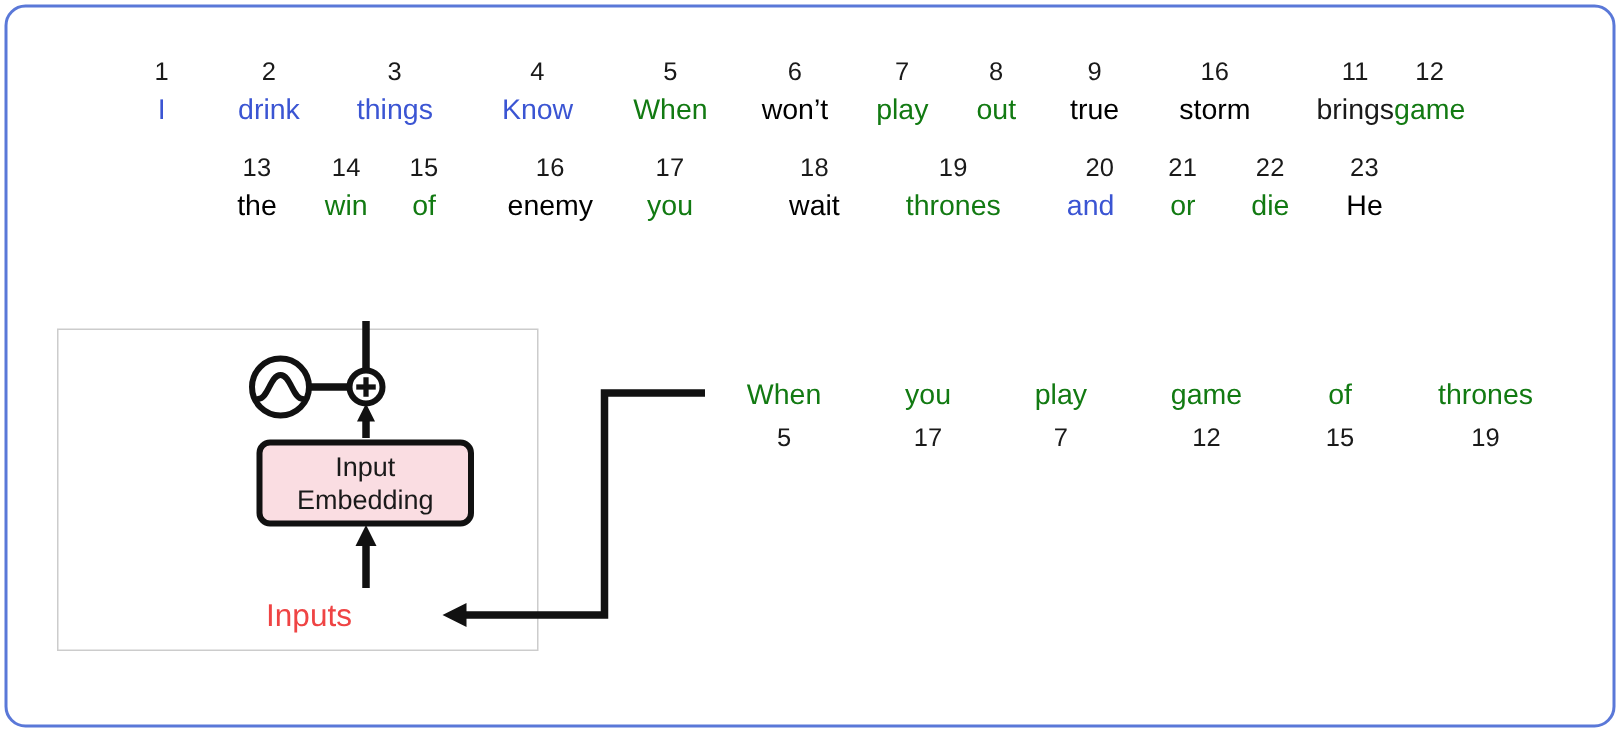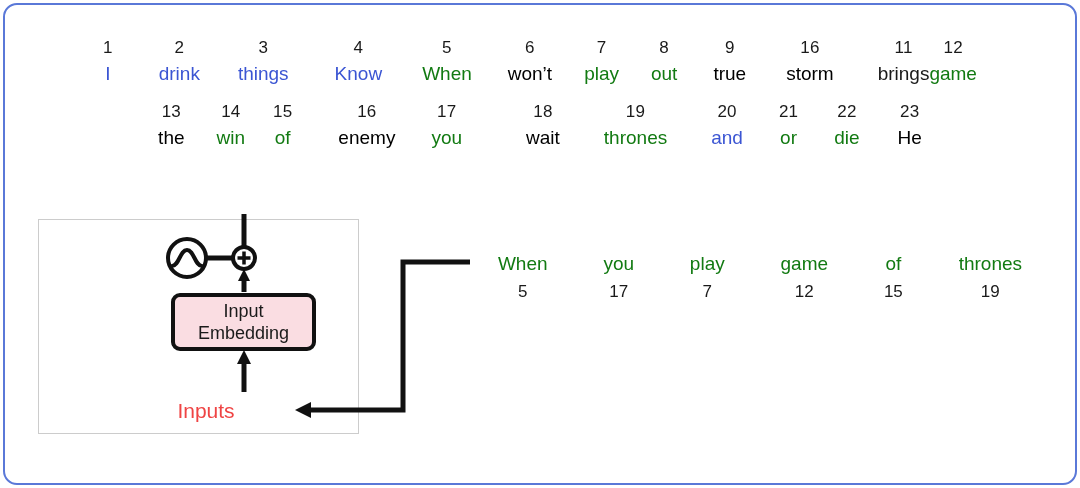--- a/index.html
+++ b/index.html
@@ -241,21 +241,21 @@
           <div class="vocab-word c-green">you</div>
         </div>
         <div class="vocab-cell" style="margin-right: 44px; margin-left: 28px;">
           <div class="vocab-idx">18</div>
           <div class="vocab-word c-magenta">wait</div>
         </div>
         <div class="vocab-cell" style="margin-right: 44px;">
           <div class="vocab-idx">19</div>
           <div class="vocab-word c-green">thrones</div>
         </div>
-        <div class="vocab-cell" style="margin-right: 36px;">
+        <div class="vocab-cell" style="margin-right: 36px; align-items: flex-end;">
           <div class="vocab-idx">20</div>
           <div class="vocab-word c-blue">and</div>
         </div>
         <div class="vocab-cell" style="margin-right: 36px;">
           <div class="vocab-idx">21</div>
           <div class="vocab-word c-green">or</div>
         </div>
         <div class="vocab-cell" style="margin-right: 38px; align-items: center;">
           <div class="vocab-idx">22</div>
           <div class="vocab-word c-green">die</div>

